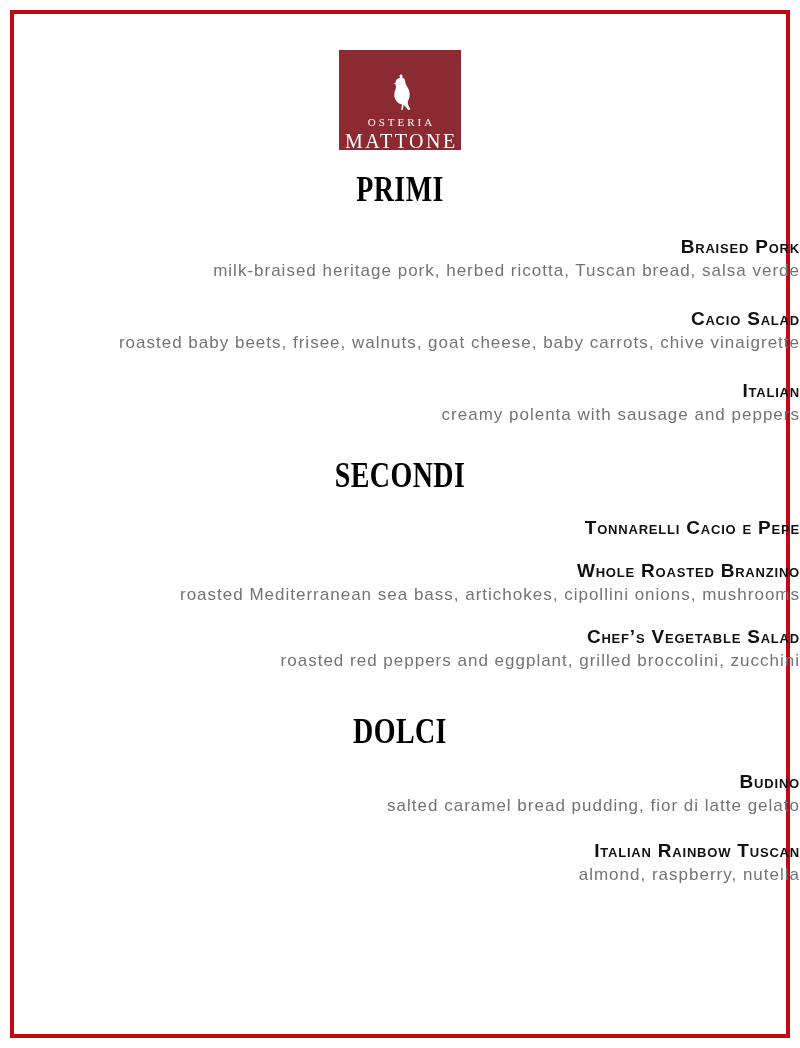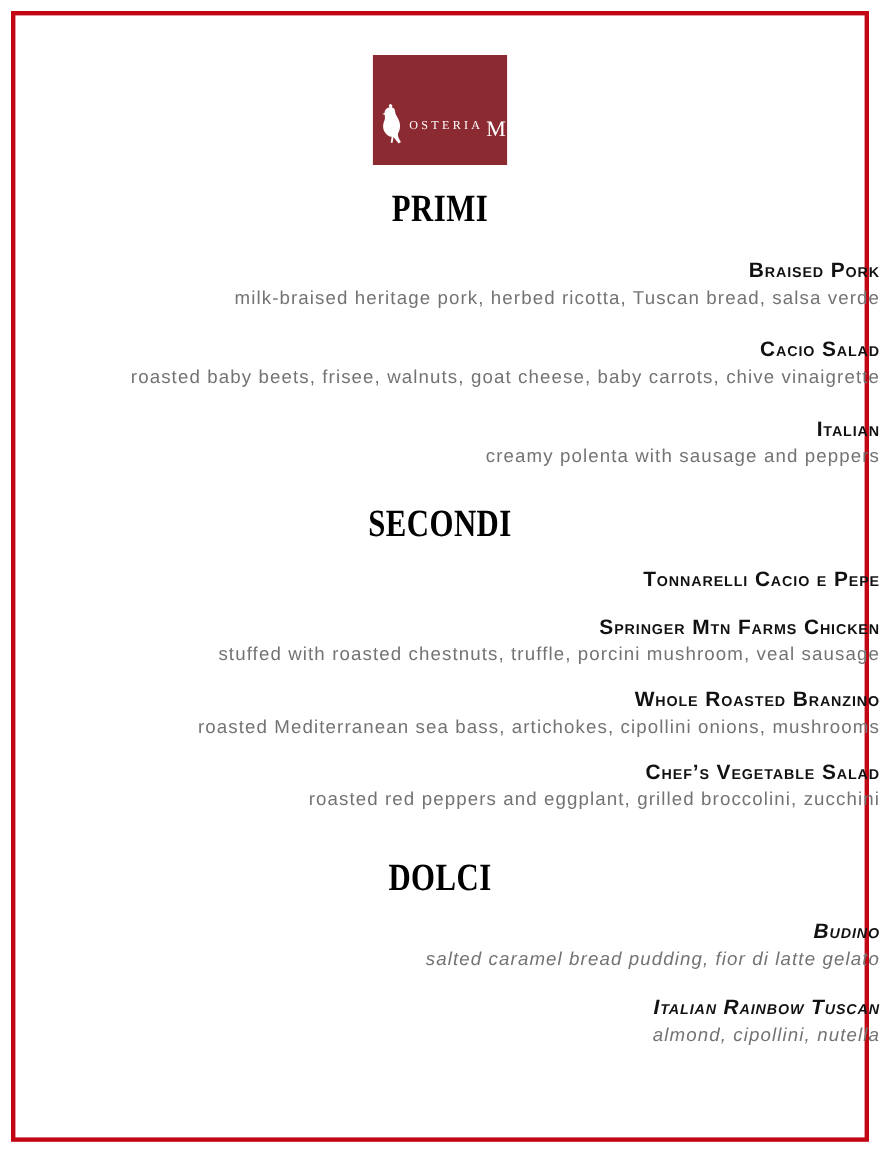--- a/index.html
+++ b/index.html
@@ -23,36 +23,37 @@
     text-align: center;
     padding-top: 50px;
   }
   
   .logo {
     width: 122px;
     height: 100px;
     margin: 0 auto -10px auto;
     background: #8c2a32;
     display: flex;
+    flex-direction: column;
     align-items: center;
     justify-content: flex-start;
     padding-top: 23px;
     box-sizing: border-box;
   }
   .logo svg { width: 30px; height: 38px; display: block; }
   .logo-line1 {
     margin-top: 5px;
     color: #ffffff;
     font-family: "Liberation Serif", serif;
     font-size: 11px;
     letter-spacing: 3px;
     text-indent: 3px;
   }
   .logo-line2 {
-    margin-top: 14px;
+    margin-top: 2px;
     color: #ffffff;
     font-family: "Liberation Serif", serif;
     font-size: 20px;
     letter-spacing: 2.5px;
     text-indent: 2.5px;
   }
   
   .section-title {
     margin: 30px 0 25px 0;
     font-family: "Liberation Serif", serif;
@@ -61,21 +62,21 @@
     line-height: 40px;
     color: #000000;
     letter-spacing: 0.5px;
     transform: scaleX(0.8);
   }
   .section-secondi .section-title { margin-bottom: 20px; }
   .section-dolci  .section-title { margin-top: 40px; margin-bottom: 18px; }
   
   .menu-item { margin-bottom: 25px; text-align: right; }
   .section-secondi .menu-item { margin-bottom: 19px; }
-  .section-dolci  .menu-item { margin-bottom: 22px; font-style: italic; }
+  .section-dolci  .menu-item { margin-bottom: 22px; }
   .item-name {
     font-weight: bold;
     font-size: 19px;
     line-height: 24px;
     font-variant: small-caps;
     letter-spacing: 0.8px;
     color: #111111;
   }
   .item-desc {
     font-size: 17px;
@@ -119,40 +120,36 @@
       </div>
     </div>
 
     <div class="section section-secondi">
       <div class="section-title">SECONDI</div>
 
       <div class="menu-item">
         <div class="item-name">Tonnarelli Cacio e Pepe</div>
       </div>
       <div class="menu-item">
-        <div class="item-name">Springer Mtn Farms Chicken</div>
-        <div class="item-desc">stuffed with roasted chestnuts, truffle, porcini mushroom, veal sausage</div>
-      </div>
-      <div class="menu-item">
         <div class="item-name">Whole Roasted Branzino</div>
         <div class="item-desc">roasted Mediterranean sea bass, artichokes, cipollini onions, mushrooms</div>
       </div>
       <div class="menu-item">
         <div class="item-name">Chef’s Vegetable Salad</div>
         <div class="item-desc">roasted red peppers and eggplant, grilled broccolini, zucchini</div>
       </div>
     </div>
 
     <div class="section section-dolci">
       <div class="section-title">DOLCI</div>
 
       <div class="menu-item">
         <div class="item-name">Budino</div>
         <div class="item-desc">salted caramel bread pudding, fior di latte gelato</div>
       </div>
       <div class="menu-item">
         <div class="item-name">Italian Rainbow Tuscan</div>
-        <div class="item-desc">almond, cipollini, nutella</div>
+        <div class="item-desc">almond, raspberry, nutella</div>
       </div>
     </div>
 
   </div>
 </div>
 
 </body></html>

